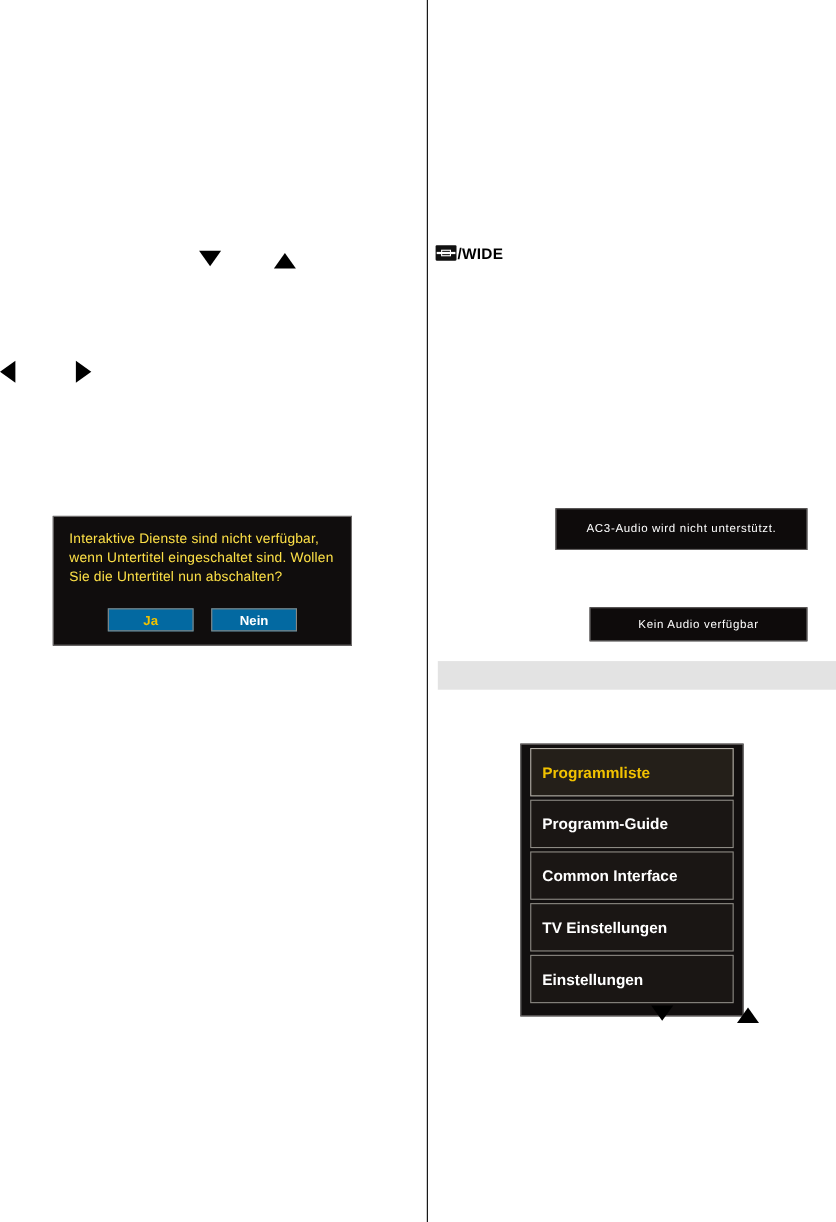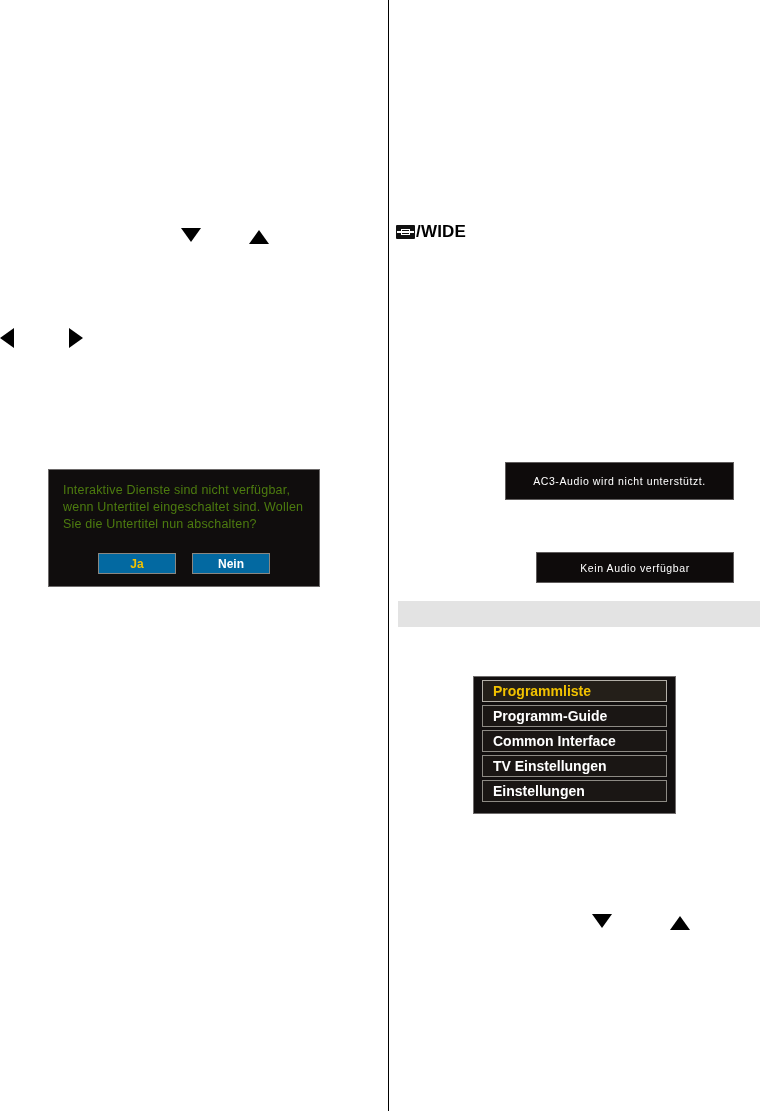--- a/index.html
+++ b/index.html
@@ -100,39 +100,39 @@
   .wide-box::after {
     content: "";
     position: absolute;
     left: 1px;
     top: 6px;
     width: 17px;
     height: 2px;
     background: #ffffff;
   }
   .wide-label {
-    font-size: 17px;
+    font-size: 14px;
     font-weight: bold;
     letter-spacing: 0.2px;
   }
 
   
   .tv-dialog {
     position: absolute;
     left: 48px;
     top: 469px;
     width: 272px;
     height: 118px;
     background: #100d0d;
     border: 1px solid #6d6a6a;
     box-sizing: border-box;
     padding: 12px 14px 0 14px;
   }
   .tv-dialog .msg {
-    color: #4d7c0f;
+    color: #fde047;
     font-size: 12.5px;
     line-height: 17px;
     letter-spacing: 0.2px;
   }
   .tv-dialog .btn-row {
     position: absolute;
     left: 0;
     right: 0;
     bottom: 12px;
     display: flex;
@@ -201,21 +201,21 @@
     border: 1px solid #9a968f;
     box-sizing: border-box;
     color: #f2c200;
     font-size: 18px;
     font-weight: bold;
     display: flex;
     align-items: center;
     padding-left: 10px;
   }
   .tv-menu .item {
-    height: 22px;
+    height: 44px;
     margin: 3px 8px;
     background: #1a1614;
     border: 1px solid #8d8a84;
     box-sizing: border-box;
     color: #ffffff;
     font-size: 14px;
     font-weight: bold;
     display: flex;
     align-items: center;
     padding-left: 10px;

